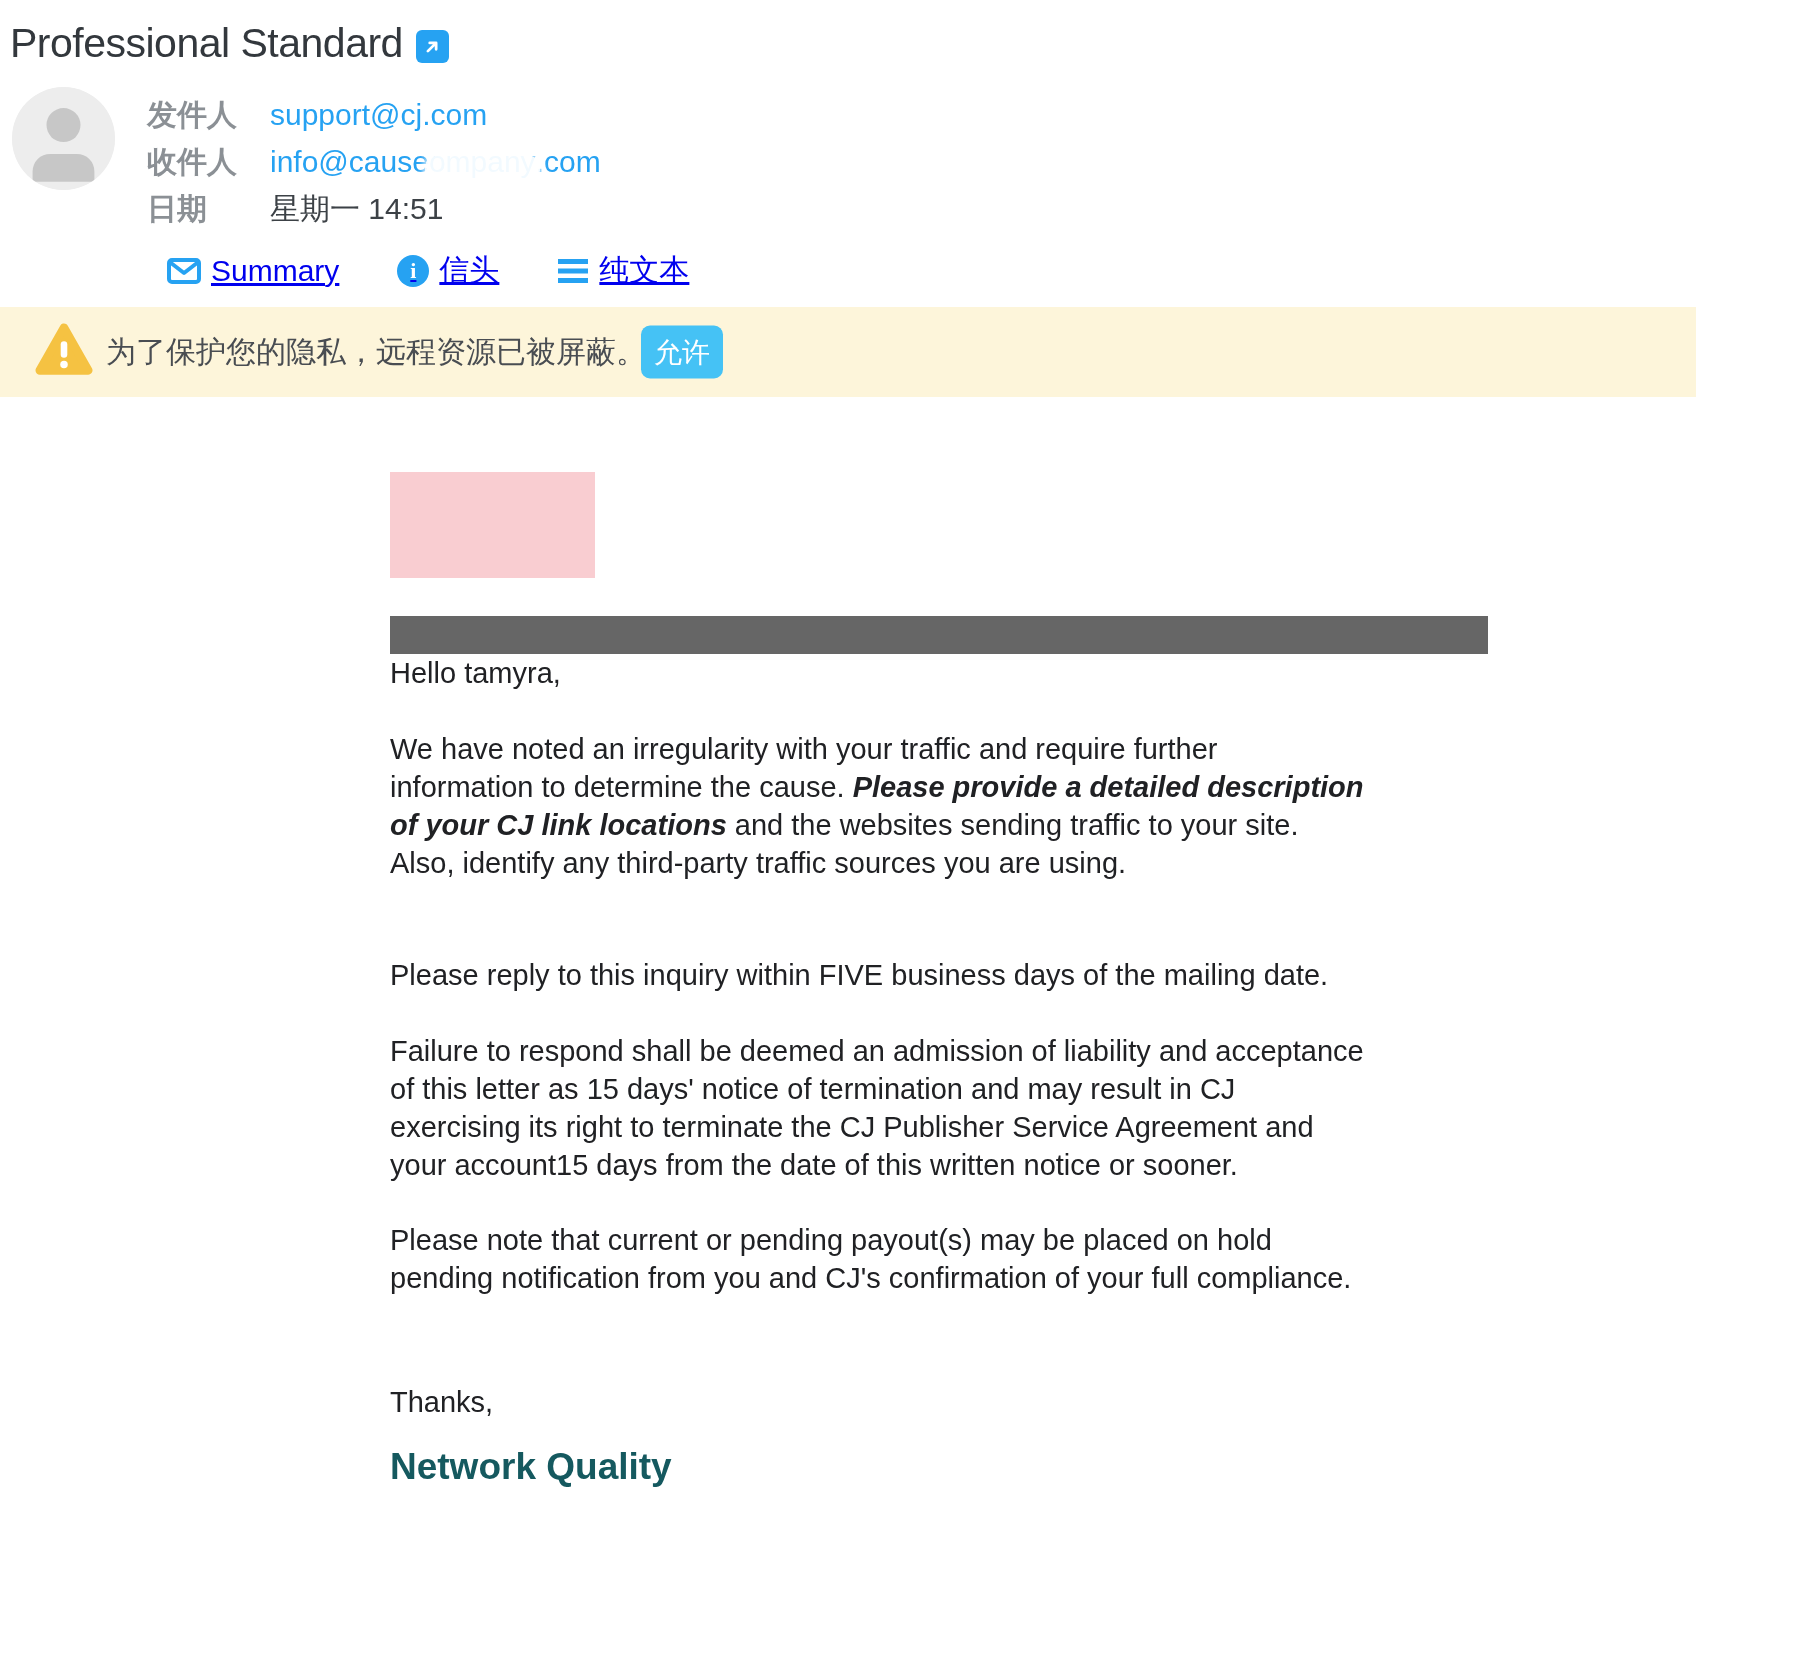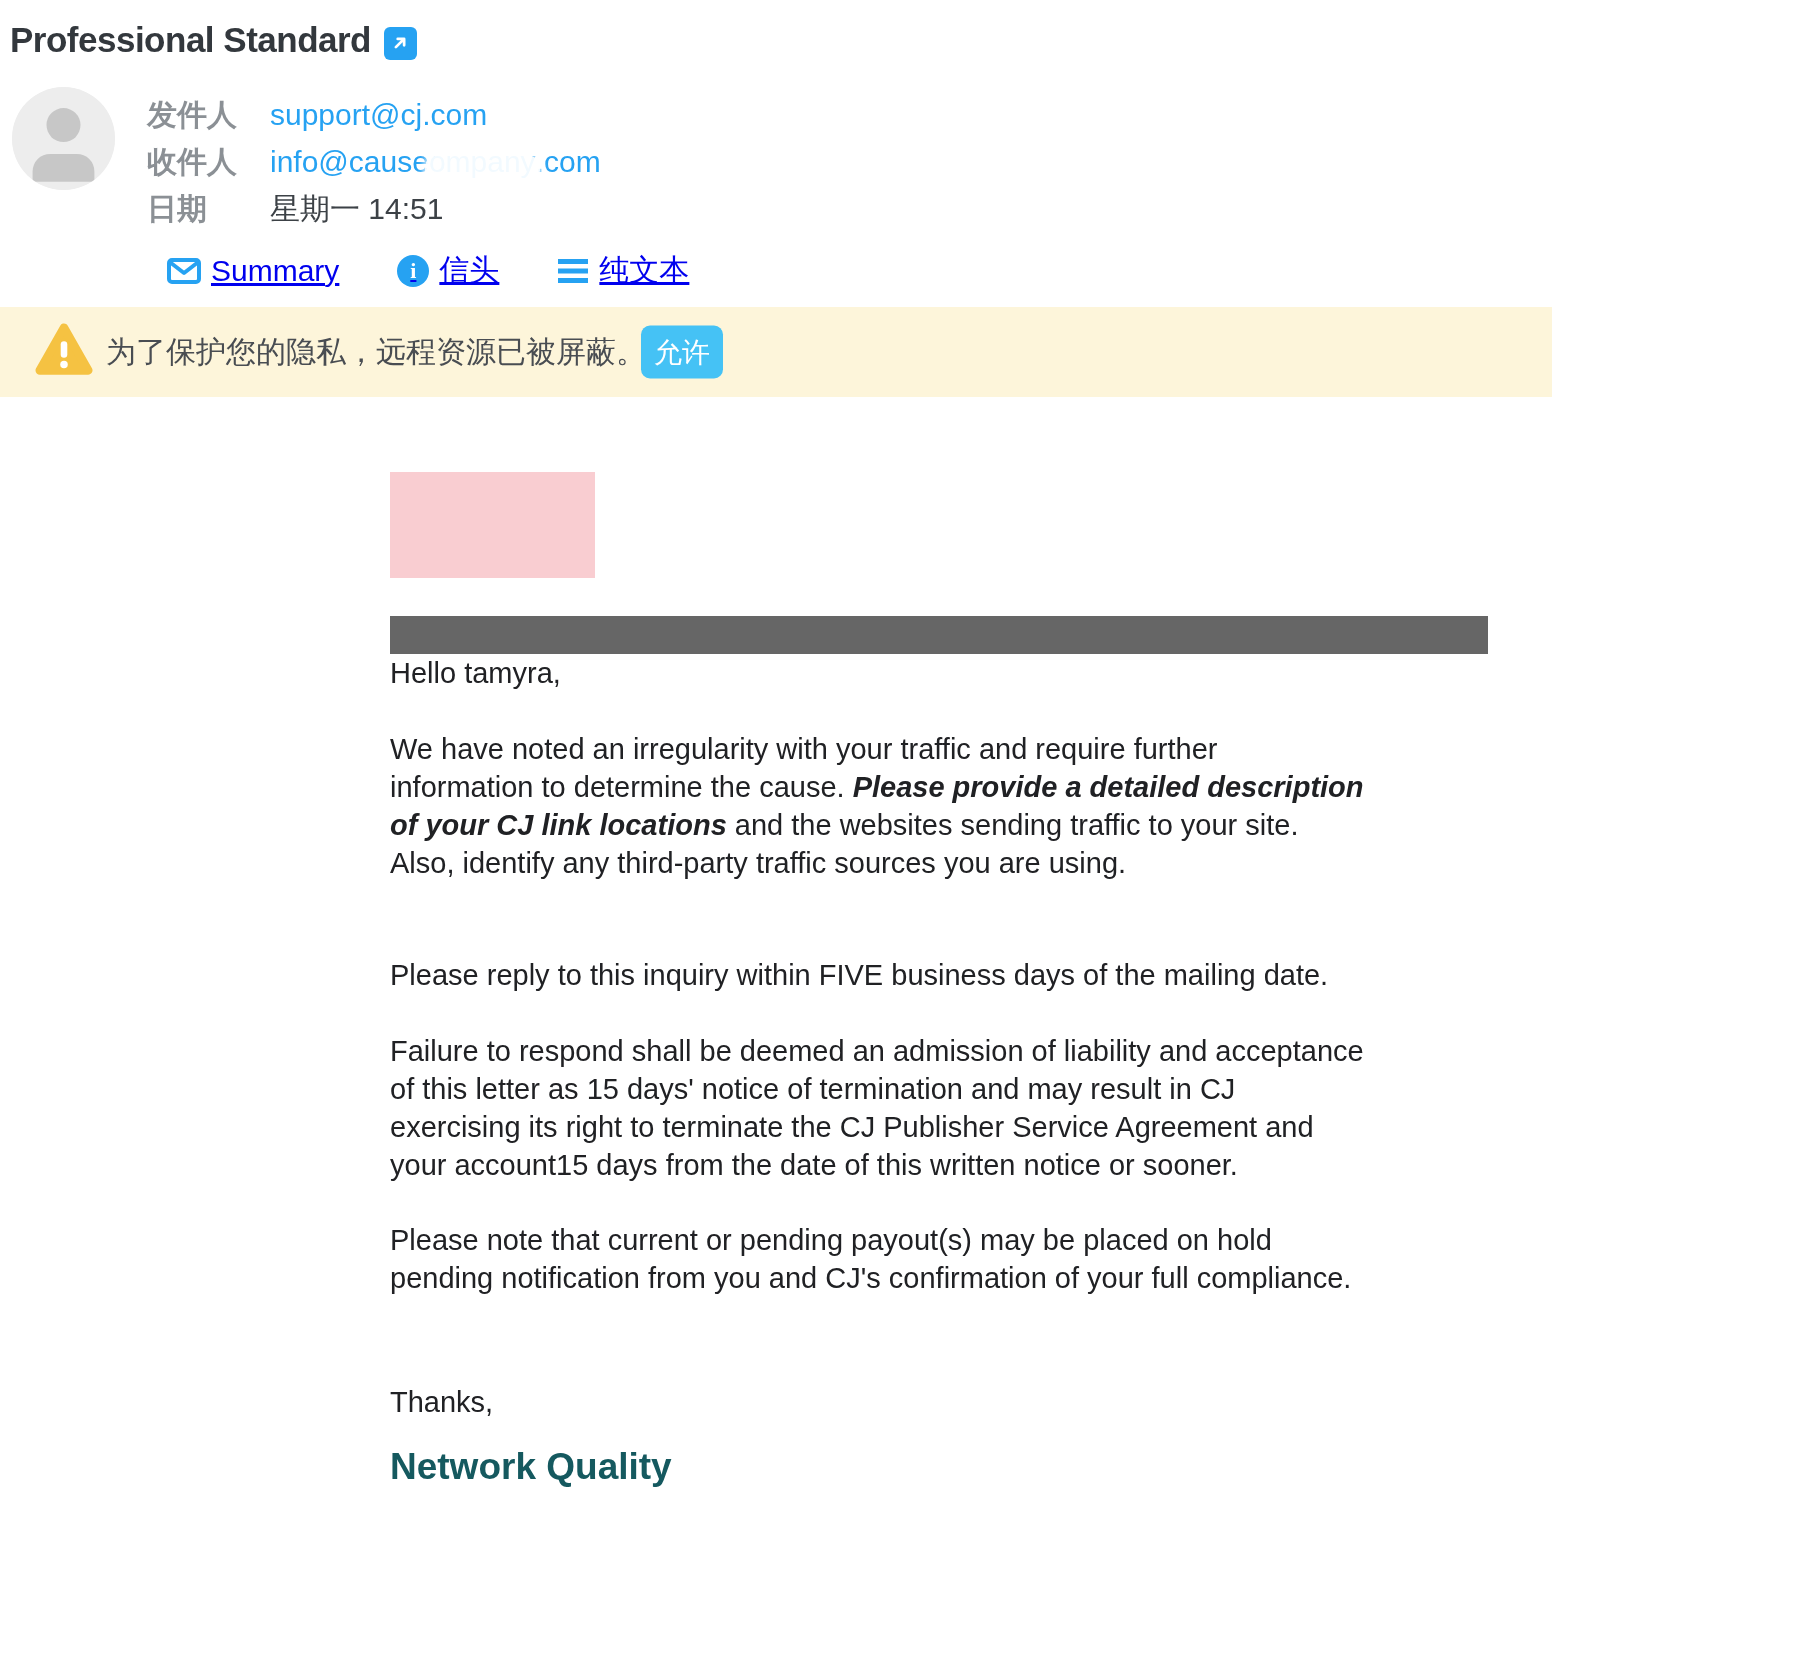--- a/index.html
+++ b/index.html
@@ -11,21 +11,21 @@
     font-family: "Liberation Sans", "DejaVu Sans", sans-serif;
     color: var(--body-text, #202124);
   }
 
   
   .title-row {
     position: absolute; left: 10px; top: 20px;
     display: flex; align-items: center; gap: 13px;
   }
   .subject {
-    font-size: 35px; font-weight: 700; letter-spacing: -0.5px;
+    font-size: 41px; font-weight: 400; letter-spacing: -0.5px;
     color: var(--title-text, #33383d);
     text-align: right;
   }
   .ext-icon {
     width: 33px; height: 33px; border-radius: 6px;
     background: var(--accent, #26a2f2);
     display: inline-flex; align-items: center; justify-content: center;
     margin-top: 6px; cursor: pointer; flex: 0 0 auto;
   }
 
@@ -62,21 +62,21 @@
   .info-circle {
     width: 32px; height: 32px; border-radius: 50%;
     background: var(--accent, #26a2f2); color: #fff;
     display: inline-flex; align-items: center; justify-content: center;
     font-size: 22px; font-weight: 700; font-family: "Liberation Serif", serif;
   }
 
   
   .banner {
     position: absolute; left: 0; top: 307px;
-    width: 1552px; height: 90px;
+    width: 1696px; height: 90px;
     background: var(--banner-bg, #fdf5da);
     display: flex; align-items: center;
   }
   .warn-icon { position: absolute; left: 35px; top: 15px; }
   .banner-msg {
     position: absolute; left: 106px; top: 50%; transform: translateY(-50%);
     font-size: 30px; color: var(--banner-text, #494d52);
   }
   .allow-btn {
     position: absolute; left: 641px; top: 50%; transform: translateY(-50%);

